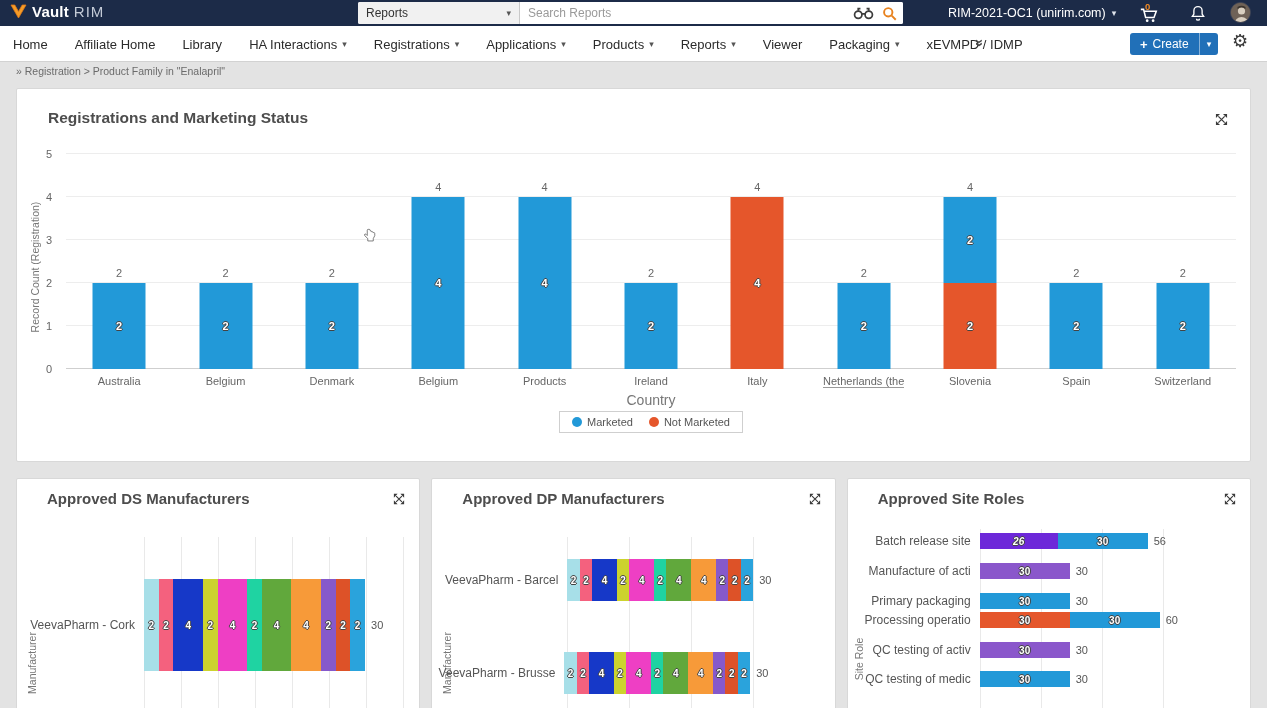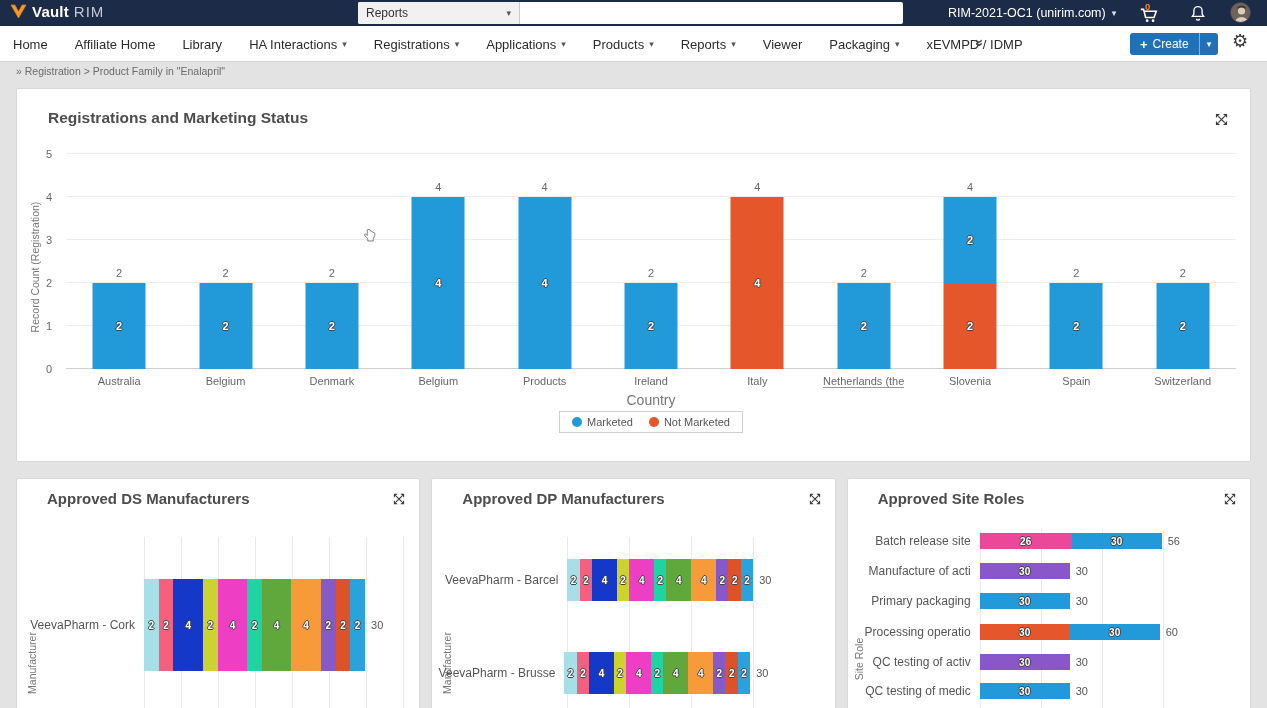--- a/index.html
+++ b/index.html
@@ -116,20 +116,38 @@
       </svg>
       <span class="brand-vault">Vault</span>
       <span class="brand-rim">RIM</span>
     </div>
 
     <div class="search-group">
       <div class="scope-box">
         <span>Reports</span>
         <span class="scope-caret">▾</span>
       </div>
+      <div class="search-input-wrap">
+        <input class="search-input" type="text" placeholder="Search Reports" style="">
+        <div class="search-icons">
+          <svg width="21" height="14" viewBox="0 0 24 16">
+            <g fill="none" stroke="#3d3d3d" stroke-width="2">
+              <circle cx="6" cy="10" r="4.2"></circle>
+                <circle cx="18" cy="10" r="4.2"></circle>
+              <path d="M10.2 9 h3.6 M6 5.5 V3 h2.5 M18 5.5 V3 h-2.5"></path>
+            </g>
+          </svg>
+          <svg width="15" height="15" viewBox="0 0 18 18">
+            <g fill="none" stroke="#e8821e" stroke-width="2.3">
+              <circle cx="7.5" cy="7.5" r="5"></circle>
+                <path d="M11.6 11.6 L16.5 16.5"></path>
+            </g>
+          </svg>
+        </div>
+      </div>
     </div>
 
     <div class="account">
       <span>RIM-2021-OC1 (unirim.com)</span>
       <span class="caret">▾</span>
     </div>
 
     <div class="tb-icon cart-wrap">
       <svg width="22" height="20" viewBox="0 0 24 22">
         <g fill="none" stroke="#fff" stroke-width="1.7">
@@ -542,21 +560,21 @@
           <path d="M3.6 3.6 l6.8 6.8 M10.4 3.6 l-6.8 6.8" stroke="#3a3a3a" stroke-width="1.3"></path>
         </svg>
       </div>
       <div class="sbody" style="top:50px;">
         <div class="grid-overlay" style="left:132px; right:55px; background:repeating-linear-gradient(90deg,#e9e9e9 0 1px,transparent 1px 61px);"></div>
         <div class="h-ylabel" style="left:-64px;">Site Role</div>
         <div id="sr-rows">
             <div class="h-row" style="height: 16px; margin-top: 4px;">
               <div class="h-label" style="width: 132px;"><span>Batch release site</span></div>
               <div class="h-bar" style="height: 16px;">
-                <div class="h-seg" style="width: 92px; background: #ec4899;">
+                <div class="h-seg" style="width: 78px; background: #6d28d9; font-style: italic;">
                   <div class="seg-label">26</div>
                 </div>
                 <div class="h-seg" style="width: 90px; background: rgb(34, 153, 216);">
                   <div class="seg-label">30</div>
                 </div>
               </div>
               <div class="h-total">56</div>
             </div>
             <div class="h-row" style="height: 16px; margin-top: 14px;">
               <div class="h-label" style="width: 132px;"><span class="trunc">Manufacture of acti</span></div>
@@ -569,21 +587,21 @@
             </div>
             <div class="h-row" style="height: 16px; margin-top: 14px;">
               <div class="h-label" style="width: 132px;"><span>Primary packaging</span></div>
               <div class="h-bar" style="height: 16px;">
                 <div class="h-seg" style="width: 90px; background: rgb(34, 153, 216);">
                   <div class="seg-label">30</div>
                 </div>
               </div>
               <div class="h-total">30</div>
             </div>
-            <div class="h-row" style="height: 16px; margin-top: 15px;">
+            <div class="h-row" style="height: 16px; margin-top: 3px;">
               <div class="h-label" style="width: 132px;"><span class="trunc">Processing operatio</span></div>
               <div class="h-bar" style="height: 16px;">
                 <div class="h-seg" style="width: 90px; background: rgb(229, 86, 43);">
                   <div class="seg-label">30</div>
                 </div>
                 <div class="h-seg" style="width: 90px; background: rgb(34, 153, 216);">
                   <div class="seg-label">30</div>
                 </div>
               </div>
               <div class="h-total">60</div>

